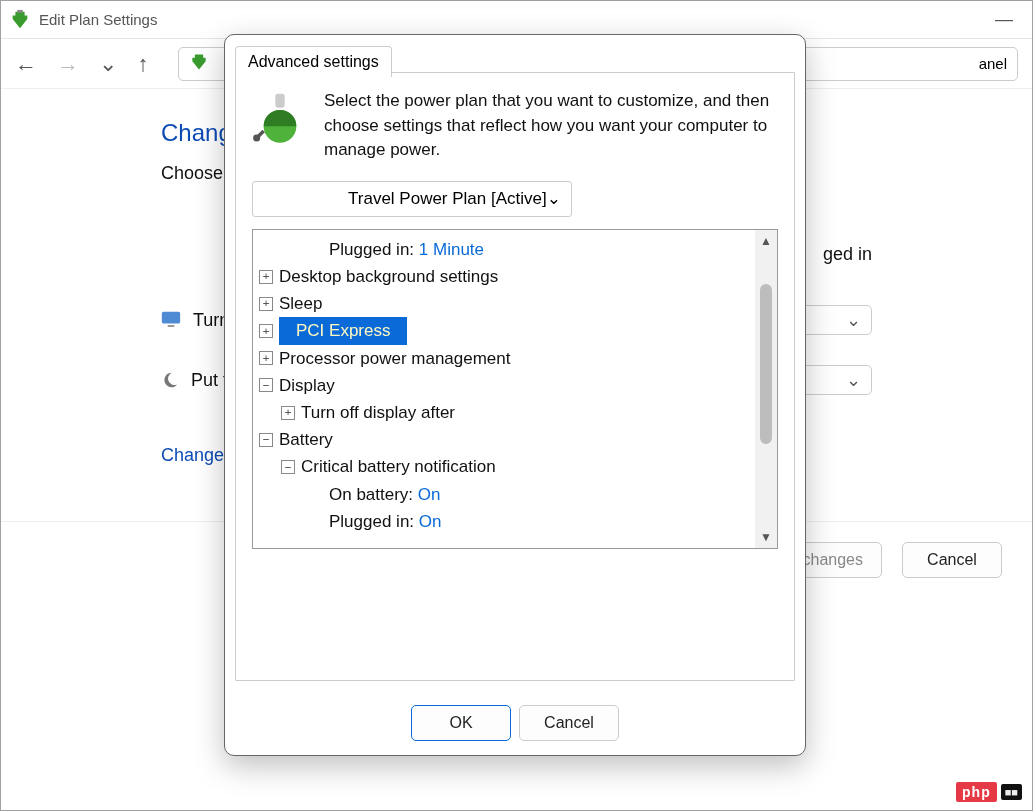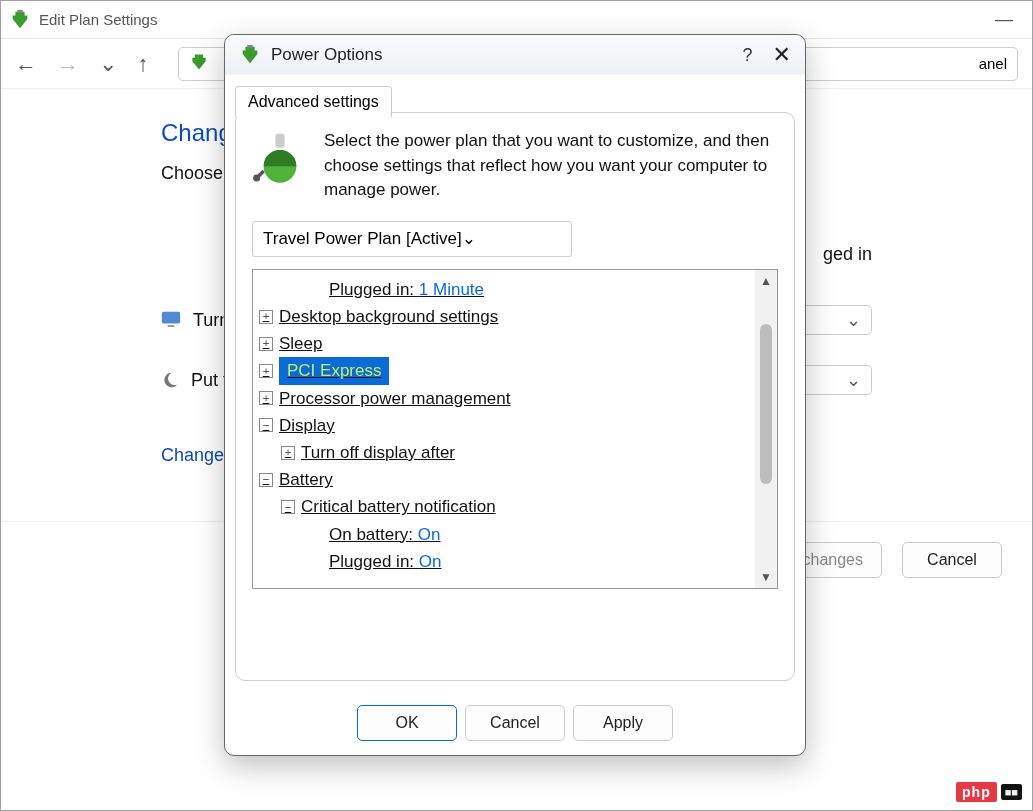--- a/index.html
+++ b/index.html
@@ -29,31 +29,31 @@
 
   
   .dialog { position:absolute; left:223px; top:33px; width:582px; height:722px; background:#fff; border:1px solid #666; border-radius:10px; box-shadow:0 10px 30px rgba(0,0,0,.25); display:flex; flex-direction:column; }
   .dlg-title { display:flex; align-items:center; height:40px; padding:0 14px; border-radius:10px 10px 0 0; background:linear-gradient(#f7f9fc,#eef1f6); }
   .dlg-title .dicon { width:22px; height:22px; margin-right:10px; }
   .dlg-title .dtitle { font-size:17px; color:#222; flex:1; }
   .dlg-title .help { font-size:18px; color:#333; margin-right:20px; }
   .dlg-title .close { font-size:22px; color:#222; }
   .tabs { padding:6px 10px 0 10px; }
   .tab { display:inline-block; border:1px solid #ccc; border-bottom:none; border-radius:4px 4px 0 0; padding:6px 12px; font-size:16px; background:#fff; position:relative; top:5px; z-index:2; }
-  .dlg-body { margin:0 10px 10px 10px; border:1px solid #ccc; border-radius:10px; padding:16px; flex:1; display:flex; flex-direction:column; }
+  .dlg-body { margin:0 10px 10px 10px; border:1px solid #ccc; border-radius:1px; padding:16px; flex:1; display:flex; flex-direction:column; }
   .desc-row { display:flex; gap:16px; }
   .desc-row .bigicon { width:56px; height:56px; }
   .desc { font-size:17px; color:#111; line-height:1.45; flex:1; }
-  .plan-select { margin-top:18px; border:1px solid #ccc; border-radius:3px; height:36px; display:flex; align-items:center; padding:0 10px; width:320px; font-size:17px; justify-content:flex-start; }
+  .plan-select { margin-top:18px; border:1px solid #ccc; border-radius:3px; height:36px; display:flex; align-items:center; padding:0 10px; width:320px; font-size:17px; justify-content:flex-end; }
   .tree-box { margin-top:12px; border:1px solid #999; background:#fff; height:320px; display:flex; }
-  .tree { flex:1; padding:6px 4px; font-size:17px; color:#111; line-height:1.6; overflow:hidden;text-decoration:underline; }
+  .tree { flex:1; padding:6px 4px; font-size:17px; color:#111; line-height:1.6; overflow:hidden; }
   .node { display:flex; align-items:center; white-space:nowrap; }
   .pm { width:14px; height:14px; border:1px solid #888; display:inline-flex; align-items:center; justify-content:center; font-size:11px; line-height:1; margin-right:6px; background:#fff; color:#555; font-family:monospace; }
   .ind0 { padding-left:2px; } .ind1{padding-left:24px;} .ind3{padding-left:72px;}
-  .hl { background:#0a6bd8; color:#bef264; padding:0 8px; }
+  .hl { background:#0a6bd8; color:#fef9c3; padding:0 17px; }
   .btext { color:#0a6bd8;text-align:center; }
   .scroll { width:22px; background:#f1f1f1; display:flex; flex-direction:column; align-items:center; justify-content:space-between; padding:4px 0; }
   .scroll .tri { font-size:12px; color:#555; }
   .scroll .track { flex:1; width:14px; position:relative; }
   .scroll .thumb { position:absolute; left:1px; right:1px; top:36px; height:160px; background:#bdbdbd; border-radius:6px; }
   .restore-row { display:flex; justify-content:flex-end; margin-top:18px; }
   .dlg-footer { display:flex; justify-content:center; gap:8px; padding:14px 16px; }
   .dlg-footer .btn.primary { border-color:#0a6bd8; }
 
   .badge { position:absolute; right:10px; bottom:8px; display:flex; align-items:center; gap:4px; }
@@ -123,31 +123,20 @@
 
     <span class="link">Change a</span>
   </div>
 
   <div class="footer">
     <span class="btn dim">e changes</span>
     <span class="btn">Cancel</span>
   </div>
 
   <div class="dialog">
-    <div class="dlg-title">
-      <span class="dicon">
-        <svg viewBox="0 0 24 24">
-            <path fill="#3a9b2f" d="M7 3h10v4h3v4l-8 10-8-10V7h3z"></path>
-            <rect x="9" y="1" width="6" height="3" fill="#888"></rect>
-          </svg>
-      </span>
-      <span class="dtitle">Power Options</span>
-      <span class="help">?</span>
-      <span class="close">✕</span>
-    </div>
 
     <div class="tabs">
       <span class="tab">Advanced settings</span>
     </div>
 
     <div class="dlg-body">
       <div class="desc-row">
         <span class="bigicon">
           <svg viewBox="0 0 48 48">
               <ellipse cx="24" cy="32" rx="14" ry="14" fill="#4fb23a"></ellipse>
@@ -219,21 +208,20 @@
             </div>
           <span class="tri">▼</span>
         </div>
       </div>
 
     </div>
 
     <div class="dlg-footer">
       <span class="btn primary">OK</span>
       <span class="btn">Cancel</span>
-      <span class="btn">Apply</span>
     </div>
   </div>
 
   <div class="badge">
     <span class="php">php</span>
     <span class="cn">■■</span>
   </div>
 </div>
 
 </body></html>

